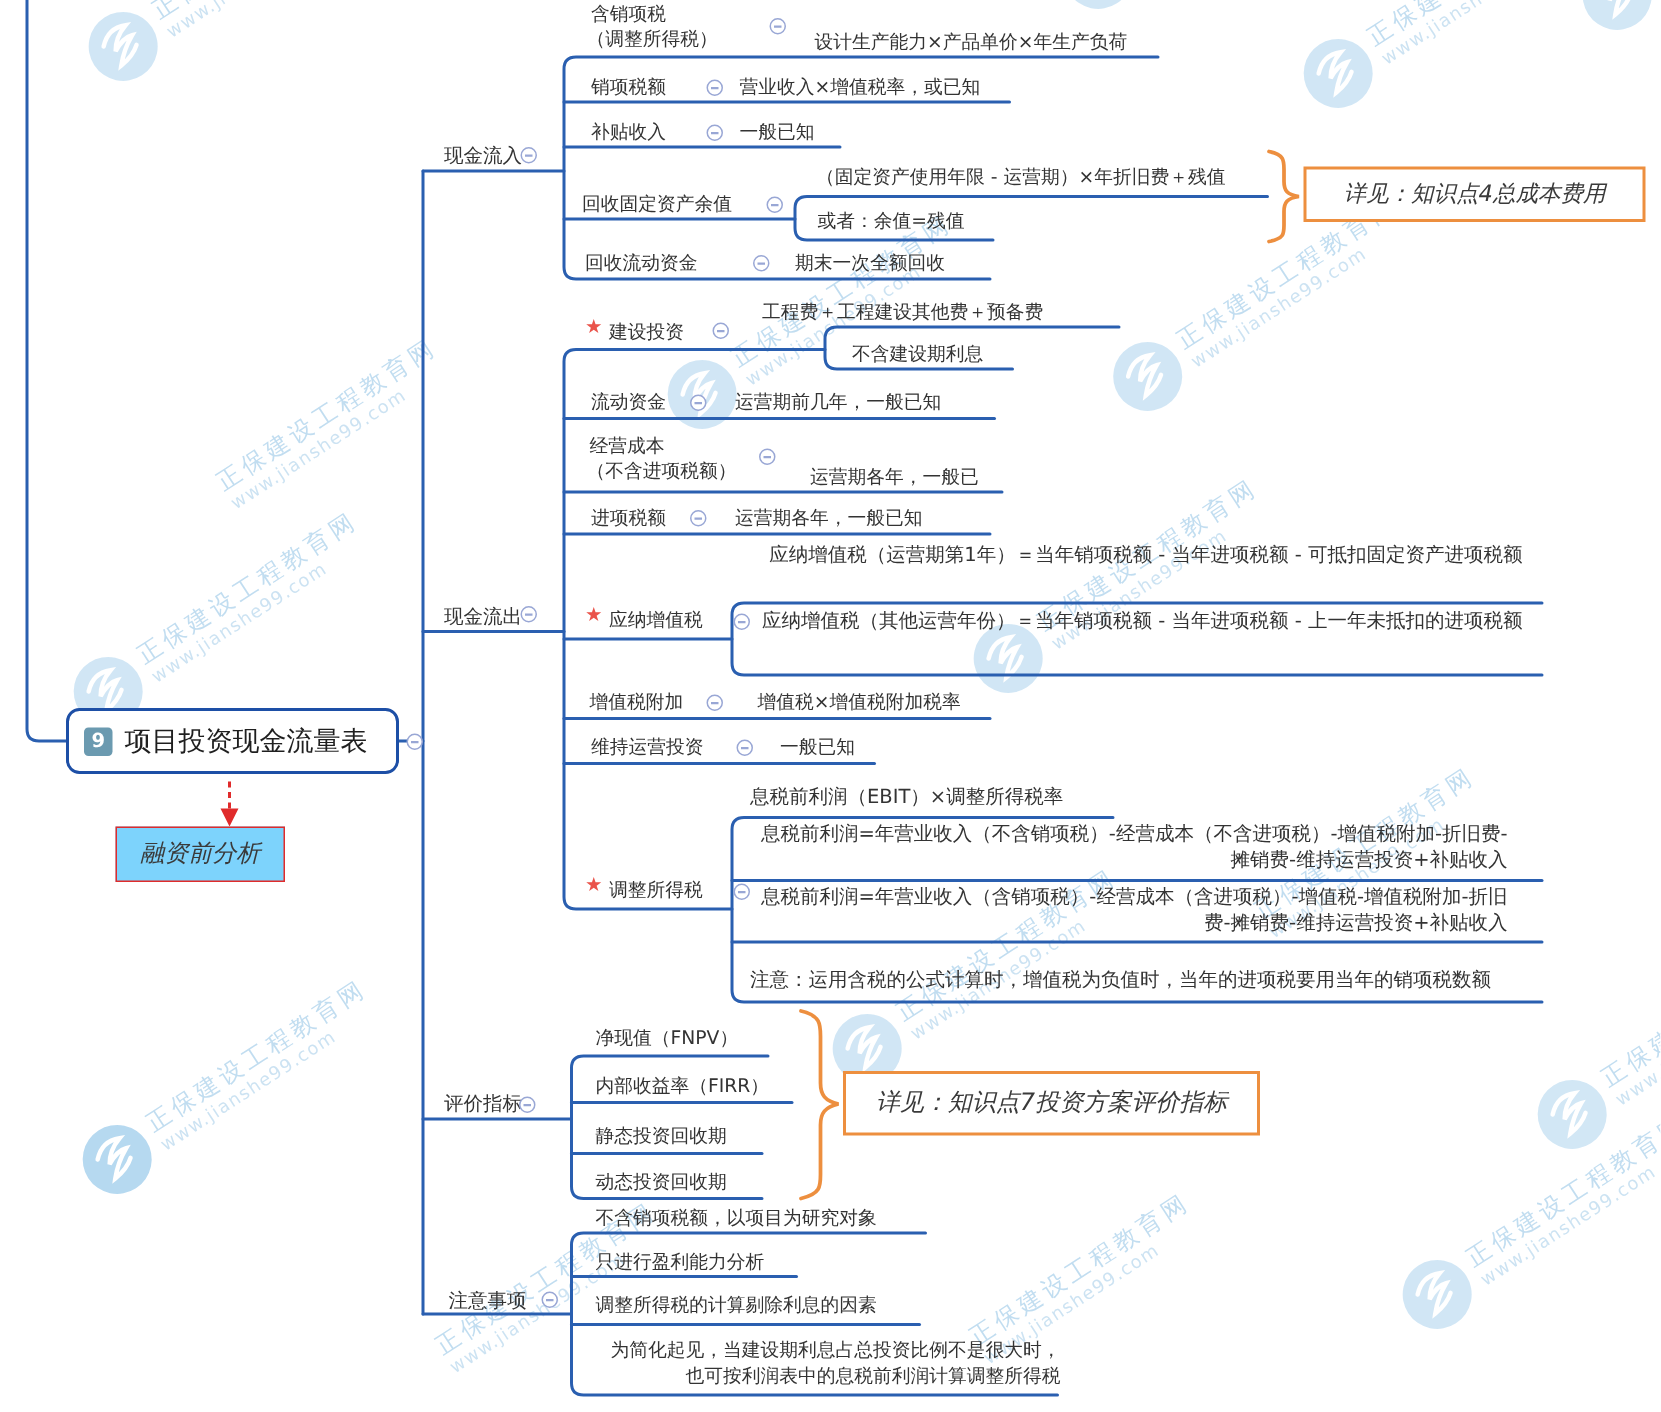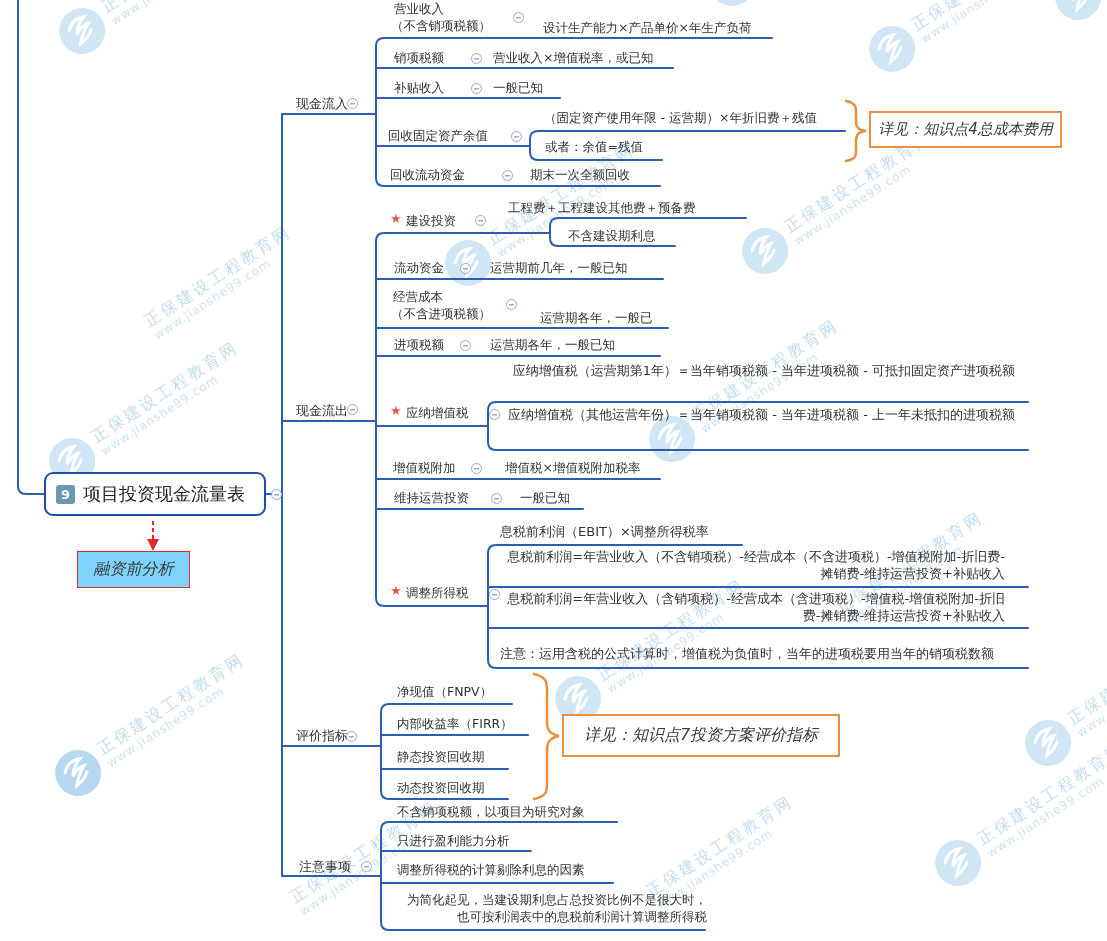--- a/index.html
+++ b/index.html
@@ -242,43 +242,43 @@
 
   <div class="node main-label" style="left:296px;top:95px">现金流入</div>
   <span class="minus-icon" style="left:347px;top:98px"></span>
   <div class="node main-label" style="left:296px;top:402px">现金流出</div>
   <span class="minus-icon" style="left:347px;top:404px"></span>
   <div class="node main-label" style="left:296px;top:727px">评价指标</div>
   <span class="minus-icon" style="left:346px;top:731px"></span>
   <div class="node main-label" style="left:299px;top:858px">注意事项</div>
   <span class="minus-icon" style="left:361px;top:861px"></span>
 
-  <div class="node lbl" style="left:394px;top:1px">营业收入</div>
-  <div class="node lbl" style="left:391px;top:18px">（不含销项税额）</div>
+  <div class="node lbl" style="left:394px;top:1px">含销项税</div>
+  <div class="node lbl" style="left:391px;top:18px">（调整所得税）</div>
   <span class="minus-icon" style="left:513px;top:12px"></span>
   <div class="node note" style="left:543px;top:20px">设计生产能力×产品单价×年生产负荷</div>
 
   <div class="node lbl" style="left:394px;top:50px">销项税额</div>
   <span class="minus-icon" style="left:471px;top:53px"></span>
   <div class="node note" style="left:493px;top:50px">营业收入×增值税率，或已知</div>
 
   <div class="node lbl" style="left:394px;top:80px">补贴收入</div>
   <span class="minus-icon" style="left:471px;top:83px"></span>
   <div class="node note" style="left:493px;top:80px">一般已知</div>
 
   <div class="node lbl" style="left:388px;top:128px">回收固定资产余值</div>
   <span class="minus-icon" style="left:511px;top:131px"></span>
   <div class="node note" style="left:544px;top:110px">（固定资产使用年限 - 运营期）×年折旧费＋残值</div>
   <div class="node note" style="left:545px;top:139px">或者：余值=残值</div>
 
   <div class="node lbl" style="left:390px;top:167px">回收流动资金</div>
   <span class="minus-icon" style="left:502px;top:170px"></span>
   <div class="node note" style="left:530px;top:167px">期末一次全额回收</div>
 
-  <div class="callout" style="left:869px;top:111px;width:193px;height:37px;font-size:15px">
+  <div class="callout" style="left:869px;top:111px;width:228px;height:37px;font-size:15px">
     <span>详见：知识点4总成本费用</span>
   </div>
 
   <span class="star" style="left:390px;top:212px">★</span>
   <div class="node lbl" style="left:406px;top:213px">建设投资</div>
   <span class="minus-icon" style="left:475px;top:215px"></span>
   <div class="node note" style="left:508px;top:200px">工程费＋工程建设其他费＋预备费</div>
   <div class="node note" style="left:568px;top:228px">不含建设期利息</div>
 
   <div class="node lbl" style="left:394px;top:260px">流动资金</div>

